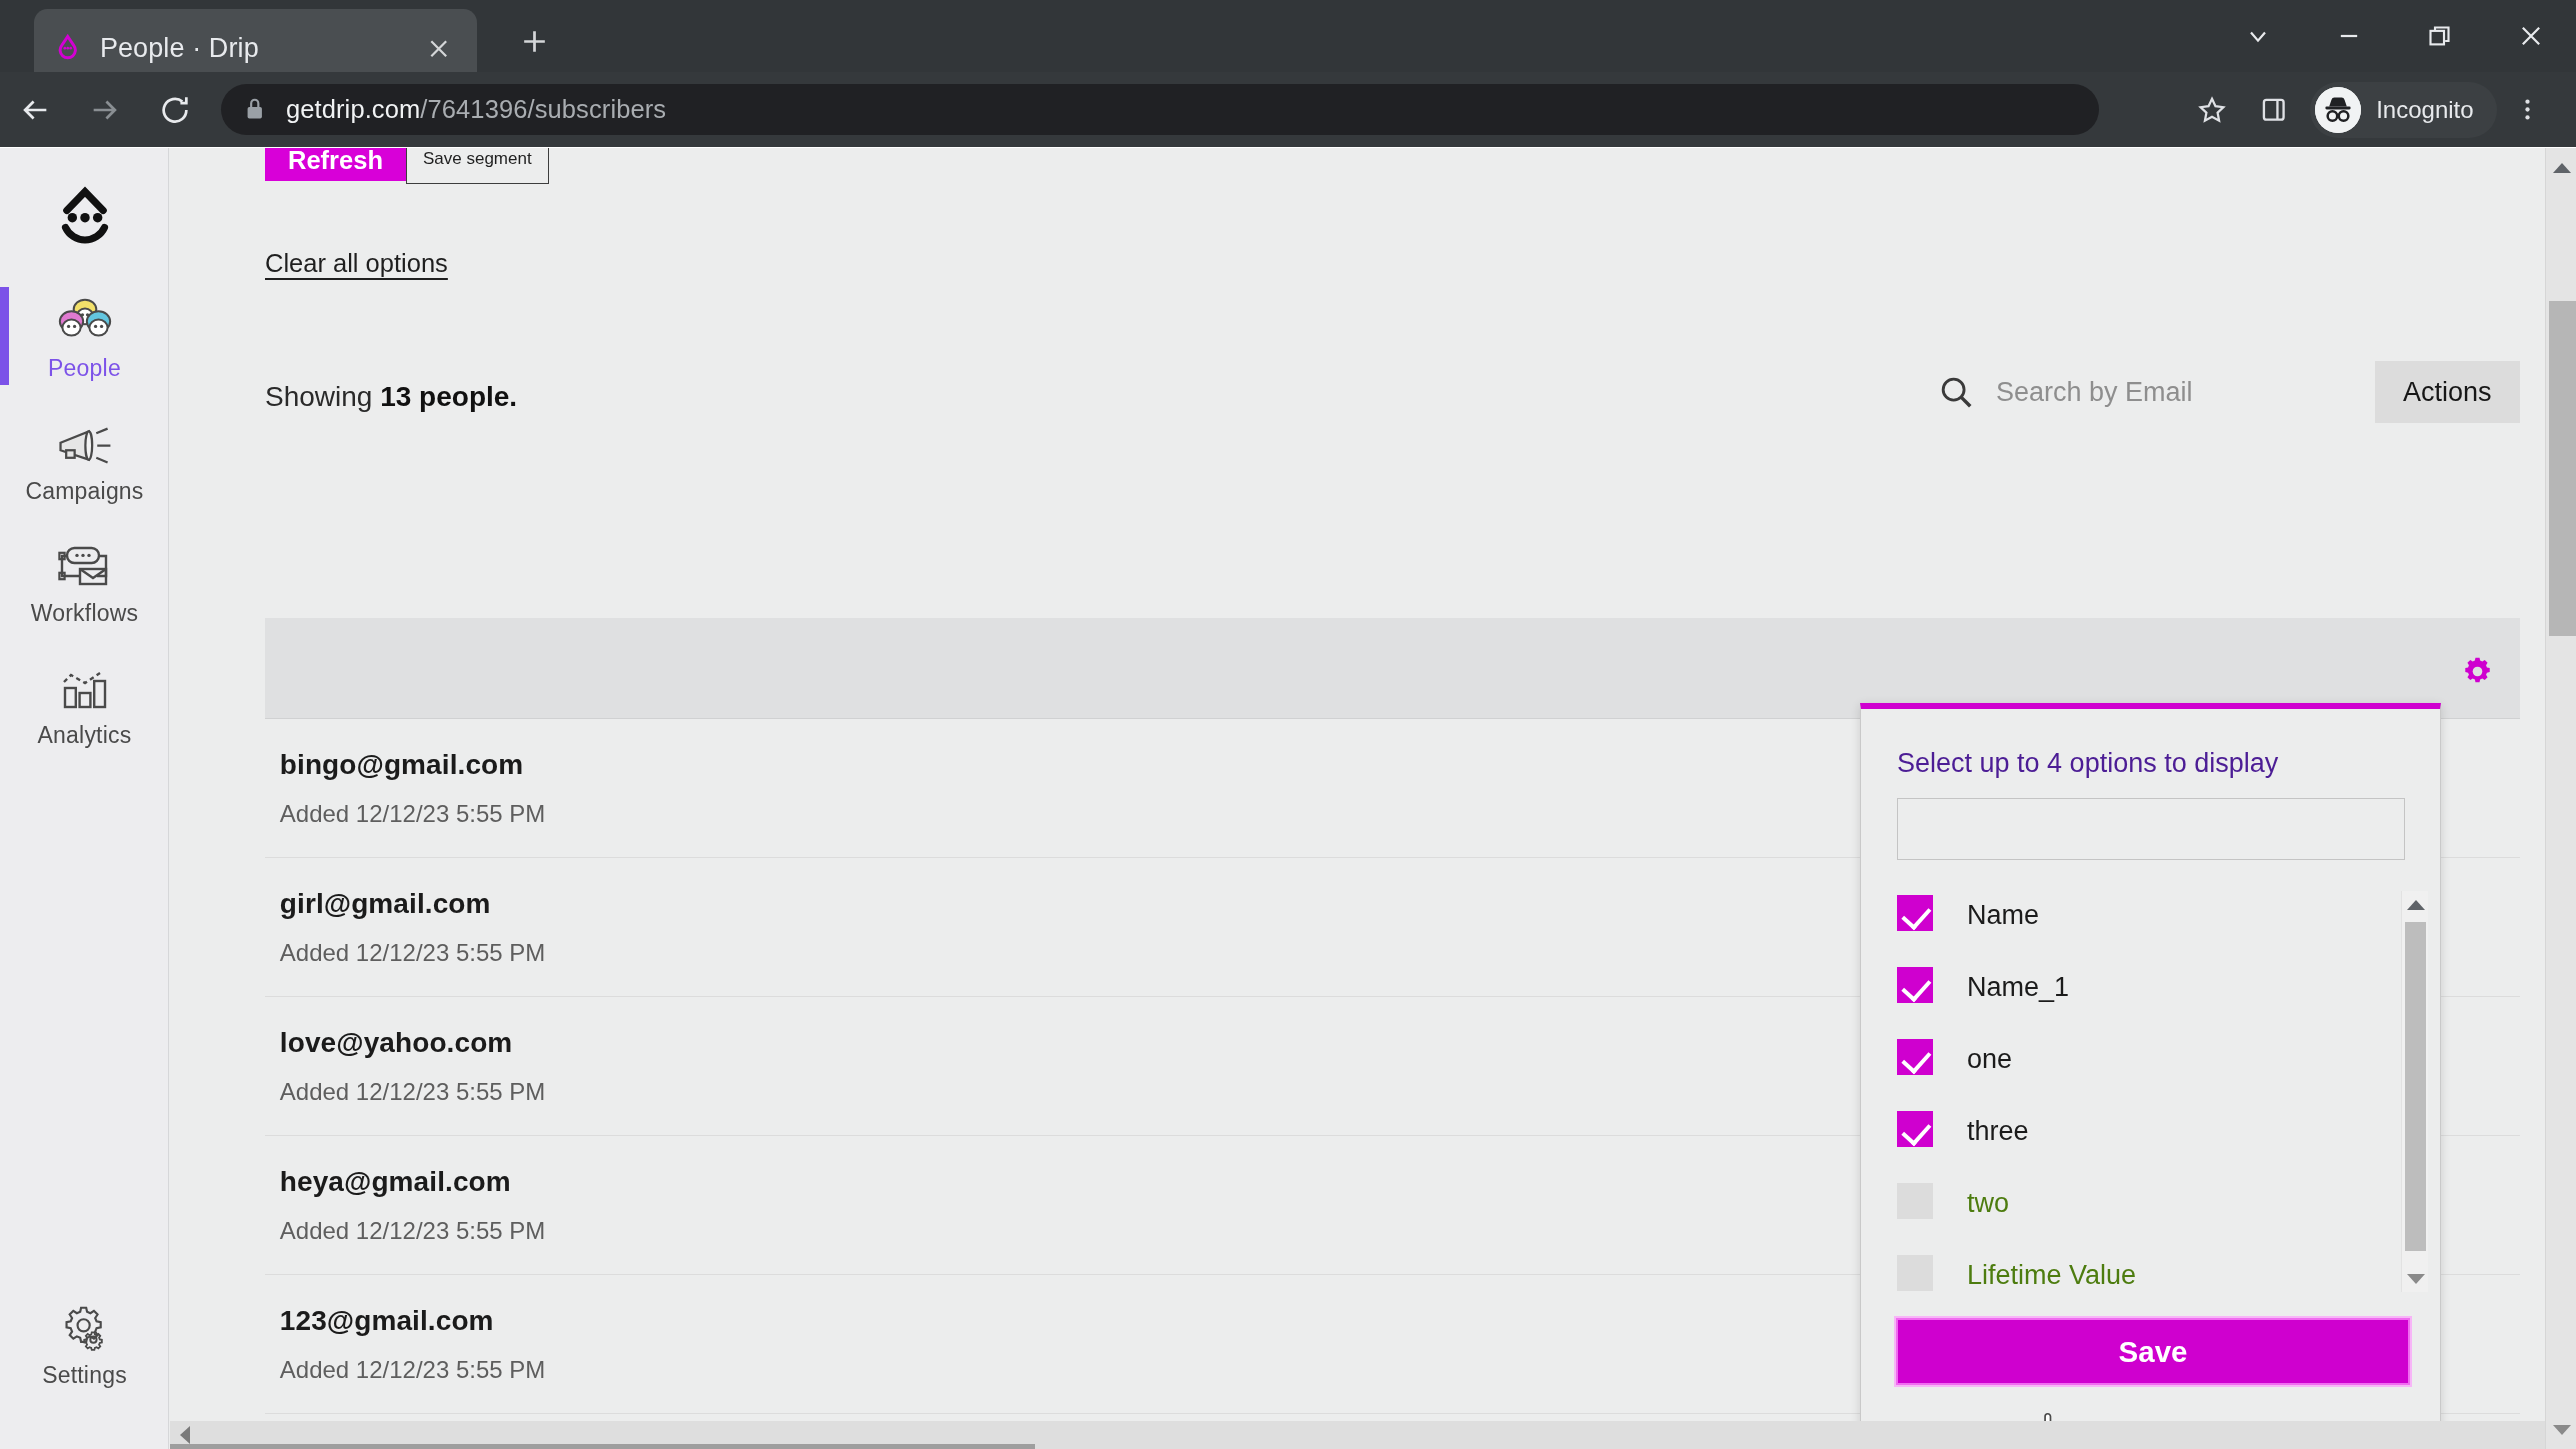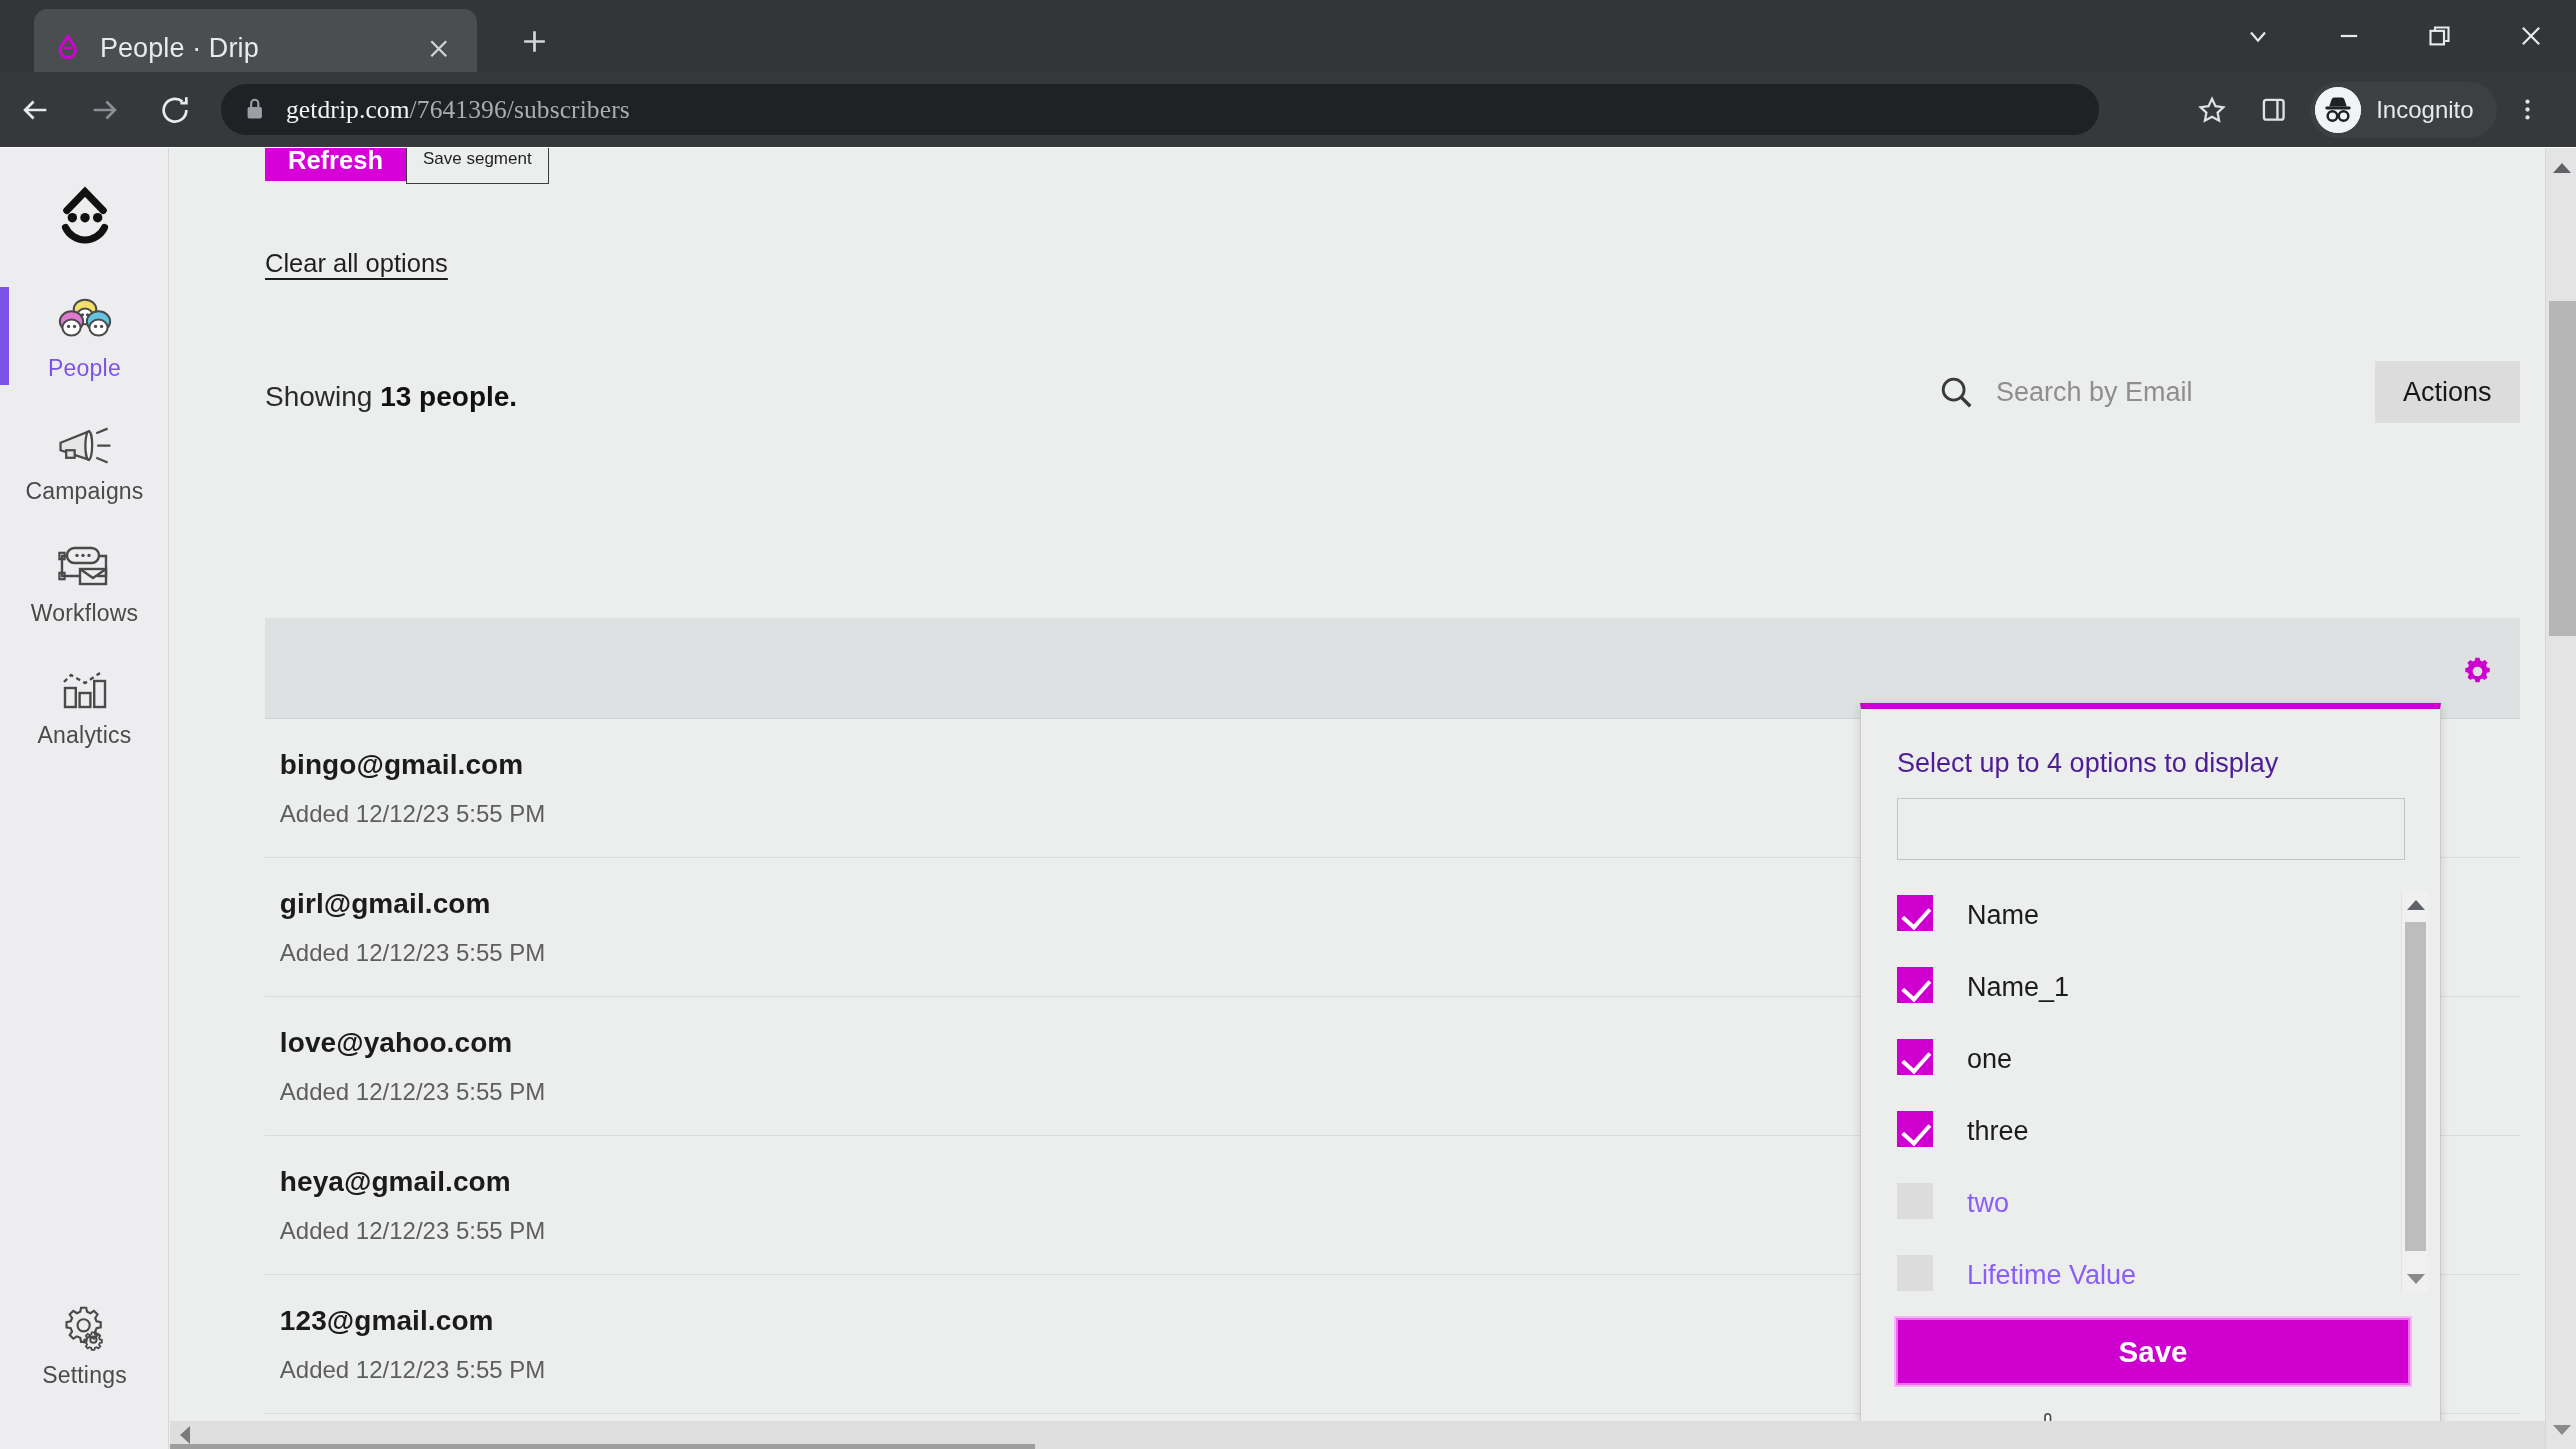--- a/index.html
+++ b/index.html
@@ -42,21 +42,20 @@
   .toolbar {
     position: absolute; top: 72px; left: 0; width: 2576px; height: 75px;
     background: #35393c; display: flex; align-items: center;
   }
   .nav-btn { width: 70px; height: 75px; display:flex; align-items:center; justify-content:center; color:#e8eaed; }
   .nav-btn.disabled { color: #8a8f93; }
   .omnibox {
     position: absolute; left: 221px; top: 12px; width: 1878px; height: 51px;
     background: #202124; border-radius: 25.5px; display: flex; align-items: center;
     padding: 12px 23px;
-    font-family: Liberation Serif, serif;
   }
   .lock { width: 23px; height: 27px; margin-right: 19px; flex:0 0 23px; position: relative; }
   .url { font-size: 25.5px; color: #a9adb1; white-space: nowrap; letter-spacing: 0.1px; }
   .url b { color: #f1f3f4; font-weight: normal; }
   .tb-right { position: absolute; right: 0; top: 0; height: 75px; display:flex; align-items:center; padding-right: 17.4px; }
   .tb-icon { width: 62px; height: 62px; display:flex; align-items:center; justify-content:center; color:#dfe1e5; }
   .incognito-pill {
     height: 56px; border-radius: 28px; background: #3c4043; display:flex; align-items:center;
     padding: 0 23px 0 5.4px; margin-left: 5.4px;
   }
@@ -154,21 +153,21 @@
   .cbox {
     width: 36px; height: 36px; flex: 0 0 36px; margin-right: 23px; position: relative;
     background: #dcdcdc;
   }
   .cbox.checked { background: #cf00cf; }
   .cbox.checked::after {
     content:""; position:absolute; left:10.7px; top:6.7px; width:13.4px; height:21.5px;
     border: 4px solid #fff; border-top: none; border-left: none; transform: rotate(42deg);
   }
   .opt-label { font-size: 27px; color: #1b1b1b; }
-  .opt.disabled .opt-label { color: #8b5cf6; }
+  .opt.disabled .opt-label { color: #4d7c0f; }
 
   .pop-scroll {
     position: absolute; right: 12px; top: 182px; width: 27px; height: 401px; background: #f0f0f0;
     border-left: 0.7px solid #e2e2e2;
   }
   .pop-scroll .arw { position: absolute; left:0; width: 27px; height: 27px; display:flex; align-items:center; justify-content:center; }
   .pop-scroll .arw.up { top: 0; }
   .pop-scroll .arw.dn { bottom: 0; }
   .pop-scroll .thumb { position: absolute; left: 2.7px; top: 31px; width: 21.5px; height: 329px; background: #bdbdbd; }
 

